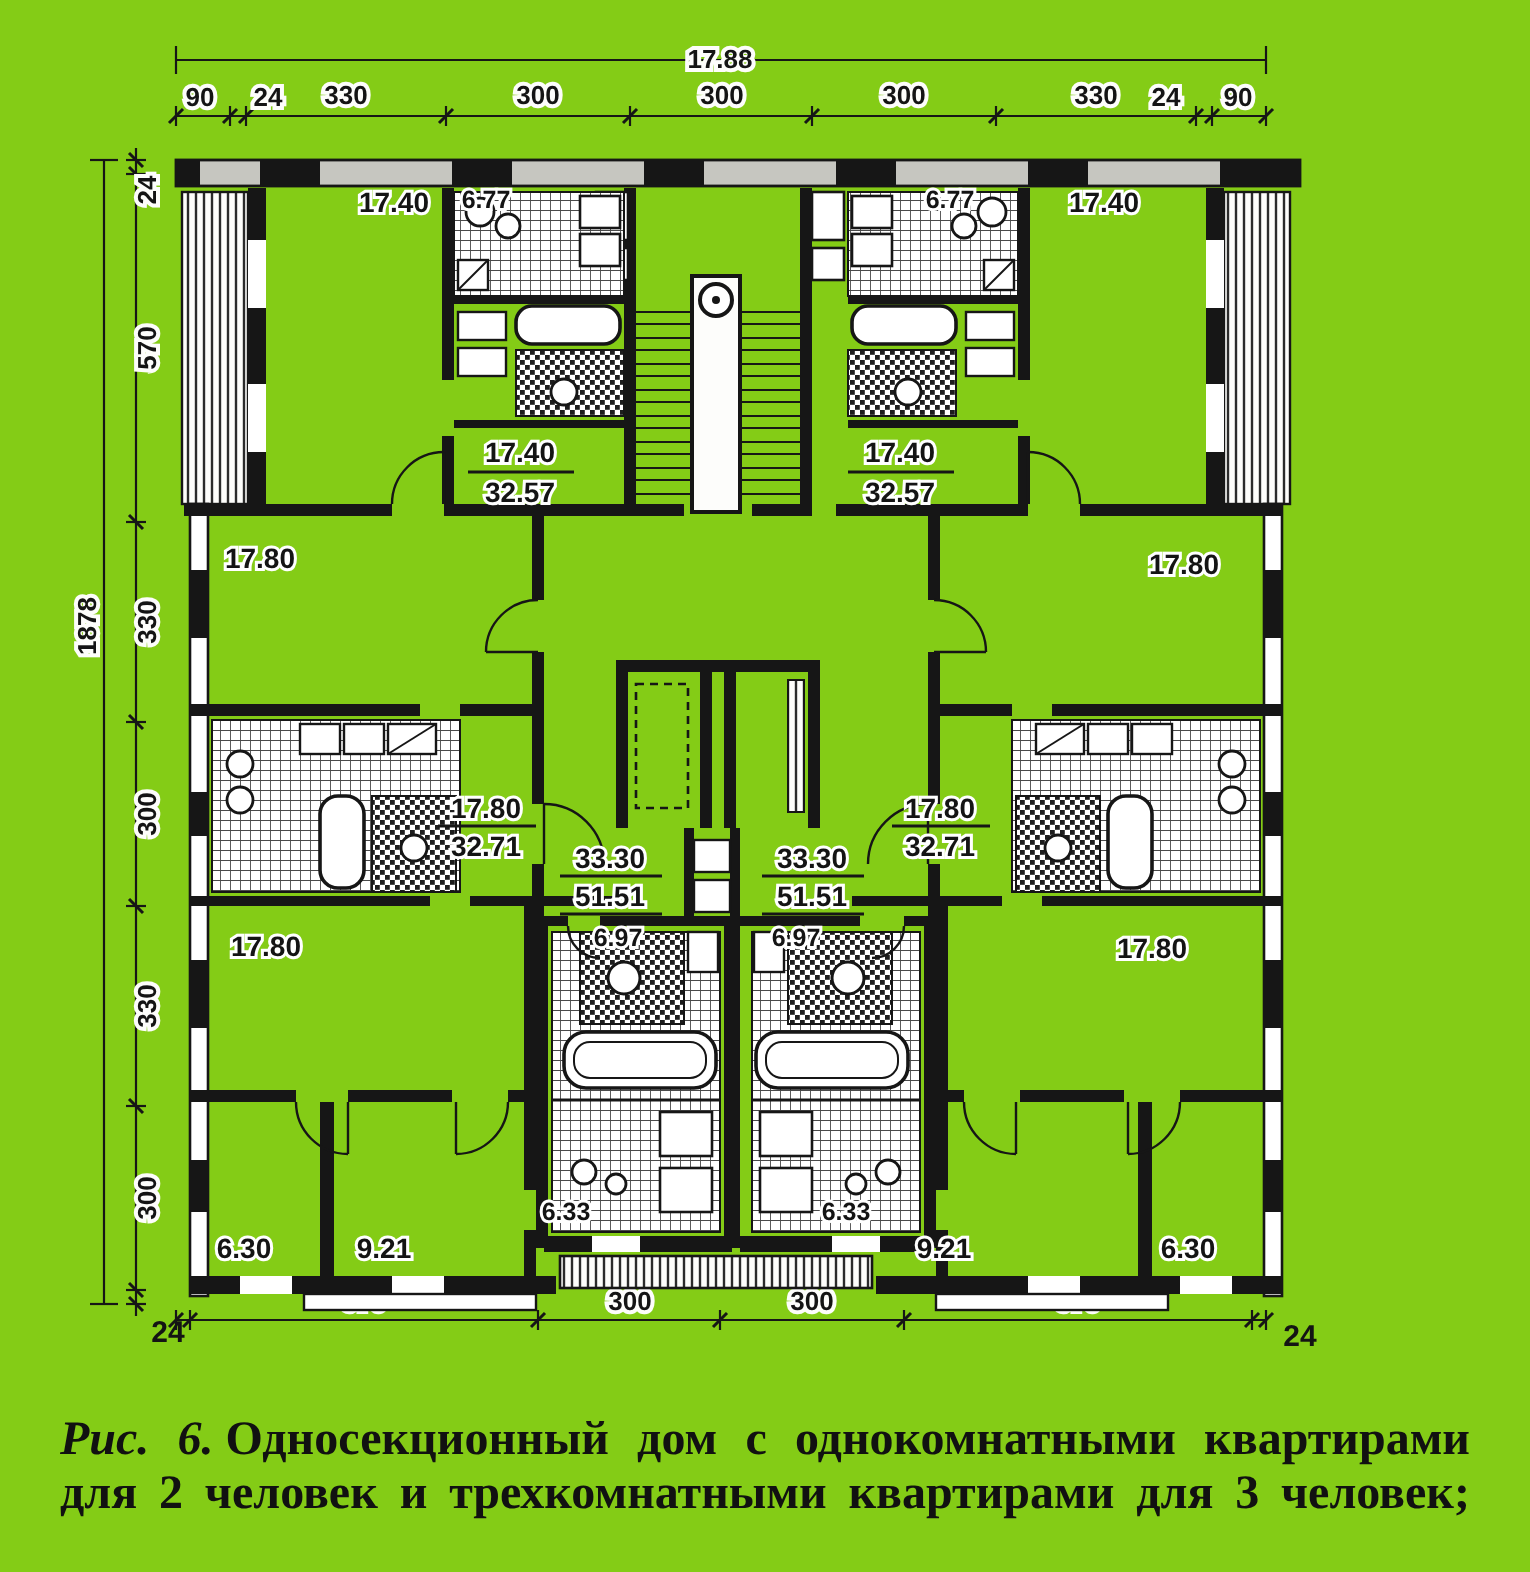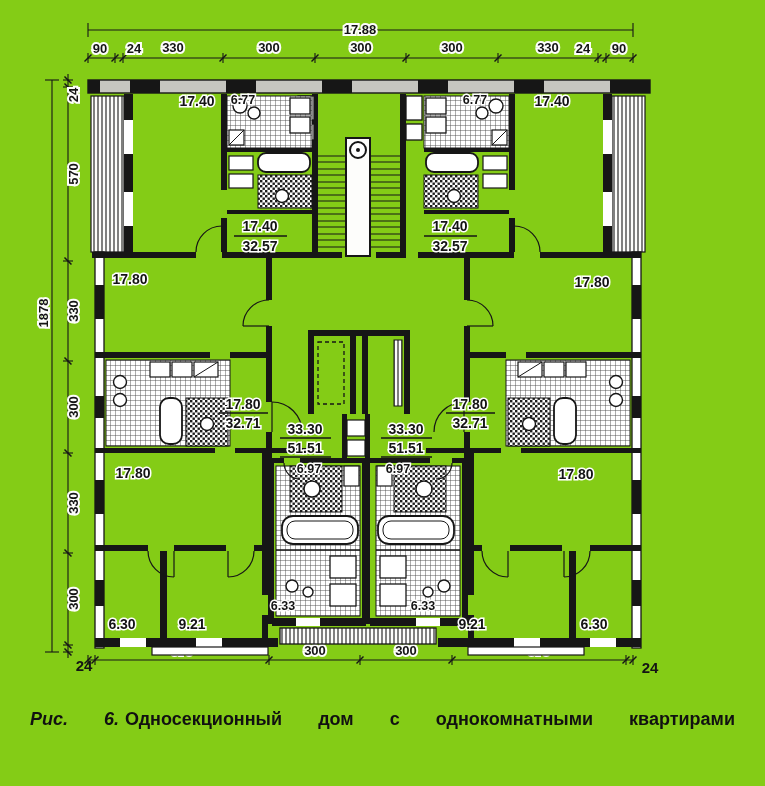--- a/index.html
+++ b/index.html
@@ -4,22 +4,22 @@
 <style>
   html,body{margin:0;padding:0;background:#ffffff;}
   #page{width:765px;height:786px;background:#84cc16;overflow:hidden;font-family:"Liberation Sans",sans-serif;}
   svg text{fill:#141414;}
   .d{font-size:13px;font-weight:bold;paint-order:stroke;stroke:#fdfdfb;stroke-width:4px;}
   .dv{font-size:13px;font-weight:bold;paint-order:stroke;stroke:#fdfdfb;stroke-width:4px;}
   .db{font-size:15px;font-weight:bold;}
   .a{font-size:14px;font-weight:bold;paint-order:stroke;stroke:#ffffff;stroke-width:3px;}
   .as{font-size:12.5px;font-weight:bold;paint-order:stroke;stroke:#ffffff;stroke-width:3px;}
   .mid{text-anchor:middle;}
-  #caption{width:705px;margin:4px auto 0 30px;font-family:Liberation Sans, sans-serif;
-           font-size:18px;font-weight:bold;color:#111;line-height:27px;}
+  #caption{width:705px;margin:4px auto 0 30px;font-family:Liberation Serif, serif;
+           font-size:24px;font-weight:bold;color:#111;line-height:27px;}
   .cap-just{text-align:justify;text-align-last:justify;}
   .fig-label{font-style:italic;font-weight:bold;padding-right:6px;}
 </style>
 </head>
 <body>
 <div id="page">
 
 
 
 <svg width="765" height="698" viewBox="0 0 765 698">
@@ -411,15 +411,16 @@
     <text class="a mid" x="122" y="629">6.30</text>
     <text class="a mid" x="192" y="629">9.21</text>
     <text class="a mid" x="472" y="629">9.21</text>
     <text class="a mid" x="594" y="629">6.30</text>
   </g>
 </svg>
 
 
 <div id="caption">
   <div class="cap-just"><span class="fig-label">Рис. 6.</span><span>Односекционный дом с однокомнатными квартирами</span></div>
+  <div class="cap-just">для 2 человек и трехкомнатными квартирами для 3 человек;</div>
 </div>
 
 </div>
 
 </body></html>

